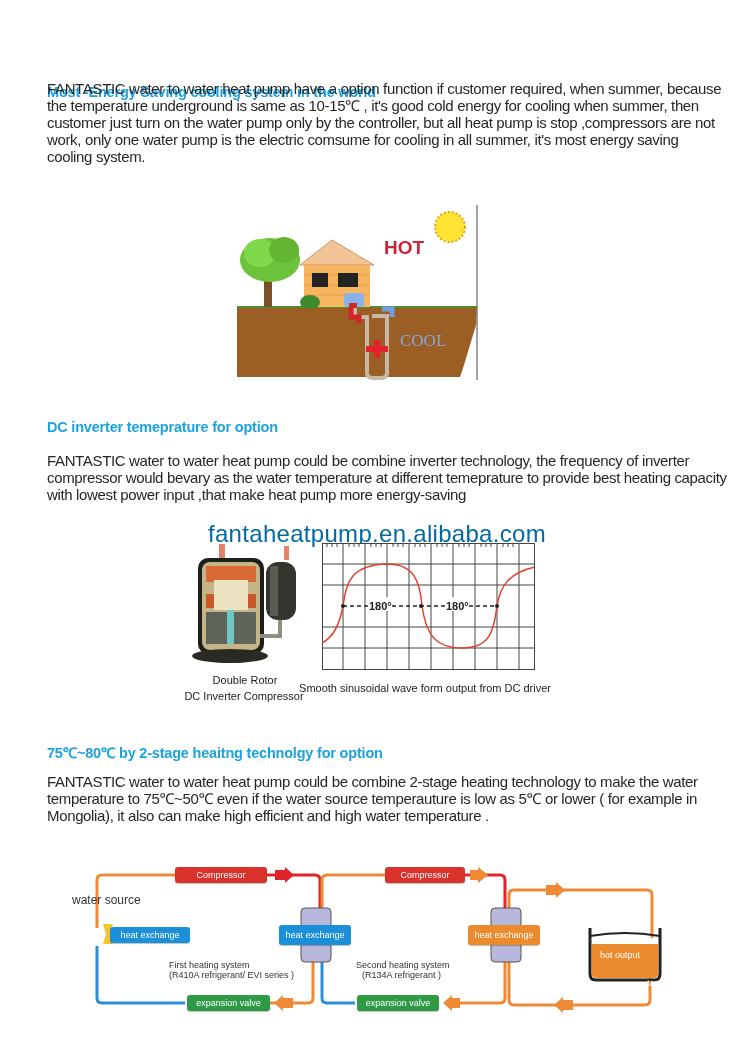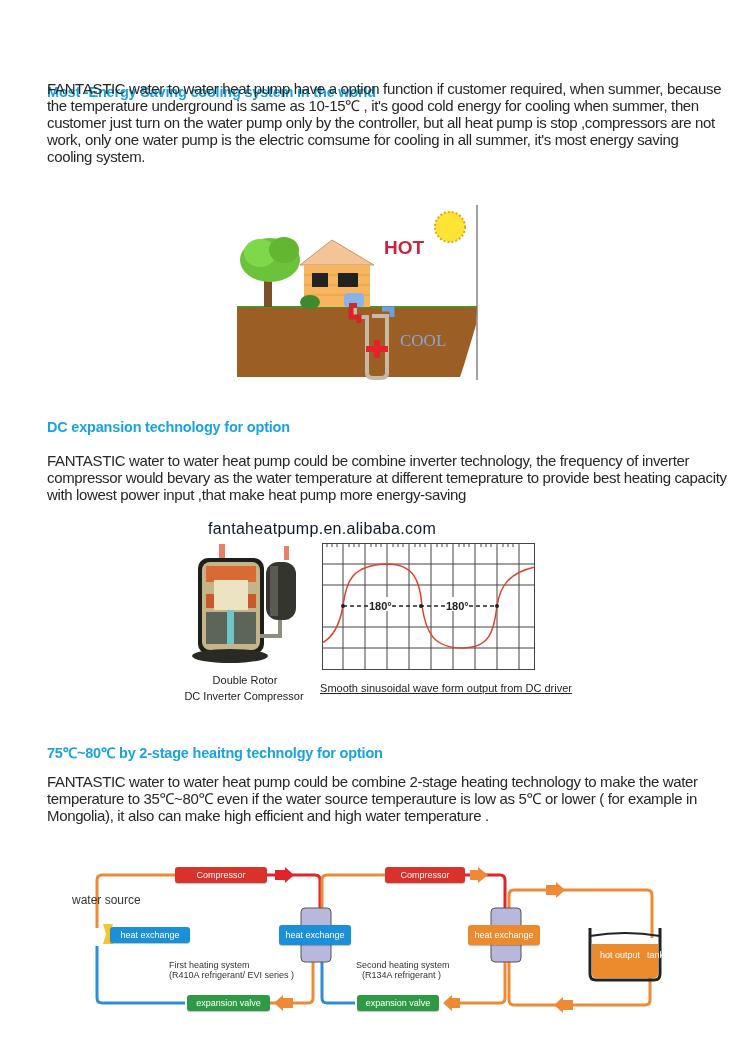--- a/index.html
+++ b/index.html
@@ -1,21 +1,21 @@
 <!DOCTYPE html>
 <html><head>
 <meta charset="utf-8">
 <style>
   html, body { margin:0; padding:0; background:#ffffff; }
   body { width:750px; height:1061px; position:relative; overflow:hidden; font-family:"Liberation Sans", sans-serif; color:#222; }
   .h { position:absolute; left:47px; font-size:14.5px; font-weight:bold; color:#1aa3e0; letter-spacing:-0.2px; }
   .p { position:absolute; left:47px; width:680px; font-size:15px; line-height:17px; color:#262626; letter-spacing:-0.35px; }
   .abs { position:absolute; }
   .caption { position:absolute; font-size:11px; color:#222; text-align:center; }
-  .watermark { position:absolute; left:208px; top:520px; font-size:16px; color:#0f172a; letter-spacing:0.3px; }
+  .watermark { position:absolute; left:208px; top:520px; font-size:24px; color:#0369a1; letter-spacing:0.3px; }
   .box { position:absolute; color:#fff; font-size:9px; text-align:left; border-radius:3px; display:flex; align-items:center; justify-content:center; box-shadow:0 1px 1px rgba(0,0,0,0.25); }
   .small { position:absolute; font-size:9px; line-height:10px; color:#333; }
 </style>
 </head>
 <body>
 
 <div class="h" style="top:52px;margin-top:32px;">Most -Energy Saving cooling system in the world</div>
 <div class="p" style="top:80px;">FANTASTIC water to water heat pump have a option function if customer required, when summer, because the temperature underground is same as 10-15℃ ,   it's good cold energy for cooling when summer, then customer just turn on  the water pump  only by the controller,  but all heat pump is stop ,compressors are not work,  only one water pump is the electric comsume for cooling in all summer, it's most energy saving cooling system.</div>
 
 <div class="abs" style="left:232px; top:205px; width:248px; height:175px;">
@@ -50,21 +50,21 @@
       <rect x="142" y="135" width="6" height="18"></rect>
       <rect x="134" y="141" width="22" height="6"></rect>
     </g>
 
     <circle cx="218" cy="22" r="15" fill="#ffe433" stroke="#e0a415" stroke-width="2" stroke-dasharray="2,2"></circle>
     <text x="152" y="49" font-family="Liberation Sans, sans-serif" font-size="19" font-weight="bold" fill="#c8243a">HOT</text>
     <text x="168" y="141" font-family="Liberation Serif, serif" font-size="17" fill="#8aa6d8">COOL</text>
   </svg>
 </div>
 
-<div class="h" style="top:419px;">DC expansion technology for option</div>
+<div class="h" style="top:419px;">DC inverter temeprature for option</div>
 <div class="p" style="top:452px;">FANTASTIC water to water heat pump could be combine inverter technology, the frequency of inverter compressor would  bevary as the water temperature at different temeprature to provide best heating capacity with lowest power input ,that make heat pump more energy-saving</div>
 
 <div class="watermark">fantaheatpump.en.alibaba.com</div>
 
 <div class="abs" style="left:192px; top:544px; width:112px; height:122px;">
   <svg width="112" height="122" viewBox="0 0 112 122">
     <rect x="27" y="0" width="6" height="18" fill="#e88066"></rect>
     <rect x="92" y="2" width="5" height="14" fill="#e88066"></rect>
     <rect x="6" y="14" width="66" height="96" rx="10" fill="#1e1e1a"></rect>
     <rect x="10" y="18" width="58" height="88" rx="8" fill="#c4b488"></rect>
@@ -134,24 +134,24 @@
     <circle cx="175" cy="63" r="2" fill="#222"></circle>
     <rect x="46" y="54" width="24" height="14" fill="#fff"></rect>
     <rect x="123" y="54" width="24" height="14" fill="#fff"></rect>
     <text x="47" y="67" font-family="Liberation Sans, sans-serif" font-size="11" font-weight="bold" fill="#222">180°</text>
     <text x="124" y="67" font-family="Liberation Sans, sans-serif" font-size="11" font-weight="bold" fill="#222">180°</text>
   </svg>
 </div>
 
 <div class="caption" style="left:190px; top:674px; width:110px;">Double Rotor</div>
 <div class="caption" style="left:182px; top:690px; width:124px;">DC Inverter Compressor</div>
-<div class="caption" style="left:316px; top:682px; width:260px;text-decoration:underline;">Smooth sinusoidal wave form output from DC driver</div>
+<div class="caption" style="left:295px; top:682px; width:260px;">Smooth sinusoidal wave form output from DC driver</div>
 
 <div class="h" style="top:742px;text-align:right;">75℃~80℃ by 2-stage heaitng technolgy for option</div>
-<div class="p" style="top:773px;">FANTASTIC water to water heat pump could be combine 2-stage heating  technology to make the water temperature to 35℃~80℃ even if  the water source temperauture is low as  5℃ or lower ( for example in Mongolia),  it also can make high efficient and high water temperature .</div>
+<div class="p" style="top:773px;">FANTASTIC water to water heat pump could be combine 2-stage heating  technology to make the water temperature to 75℃~50℃ even if  the water source temperauture is low as  5℃ or lower ( for example in Mongolia),  it also can make high efficient and high water temperature .</div>
 
 <div class="abs" style="left:60px; top:850px; width:620px; height:175px;">
   <svg class="abs" style="left:0;top:0;" width="620" height="175" viewBox="0 0 620 175">
 
     <path d="M37,78 L37,30 Q37,25 42,25 L115,25" fill="none" stroke="#ee8a35" stroke-width="3"></path>
     <path d="M207,25 L255,25 Q260,25 260,30 L260,65" fill="none" stroke="#e0242a" stroke-width="3"></path>
     <path d="M37,96 L37,148 Q37,153 42,153 L125,153" fill="none" stroke="#2a8fd8" stroke-width="3"></path>
     <path d="M253,105 L253,148 Q253,153 248,153 L210,153" fill="none" stroke="#ee8a35" stroke-width="3"></path>
 
     <path d="M262,65 L262,30 Q262,25 267,25 L325,25" fill="none" stroke="#ee8a35" stroke-width="3"></path>
@@ -190,14 +190,14 @@
 
   <div class="box" style="left:127px; top:145px; width:83px; height:16px; background:#2e9a45;">expansion valve</div>
   <div class="box" style="left:297px; top:145px; width:82px; height:16px; background:#2e9a45;">expansion valve</div>
 
   <div class="small" style="left:109px; top:110px;">First heating system</div>
   <div class="small" style="left:109px; top:120px;">(R410A refrigerant/ EVI series )</div>
   <div class="small" style="left:296px; top:110px;">Second heating system</div>
   <div class="small" style="left:302px; top:120px;">(R134A refrigerant )</div>
 
   <div class="small" style="left:540px; top:100px; color:#fff; font-size:9px;">hot output</div>
-  <div class="small" style="left:540px; top:100px; color:#fff; font-size:9px;margin-left:47px;">tank</div>
+  <div class="small" style="left:540px; top:128px; color:#fff; font-size:9px;margin-left:47px;">tank</div>
 </div>
 
 </body></html>

